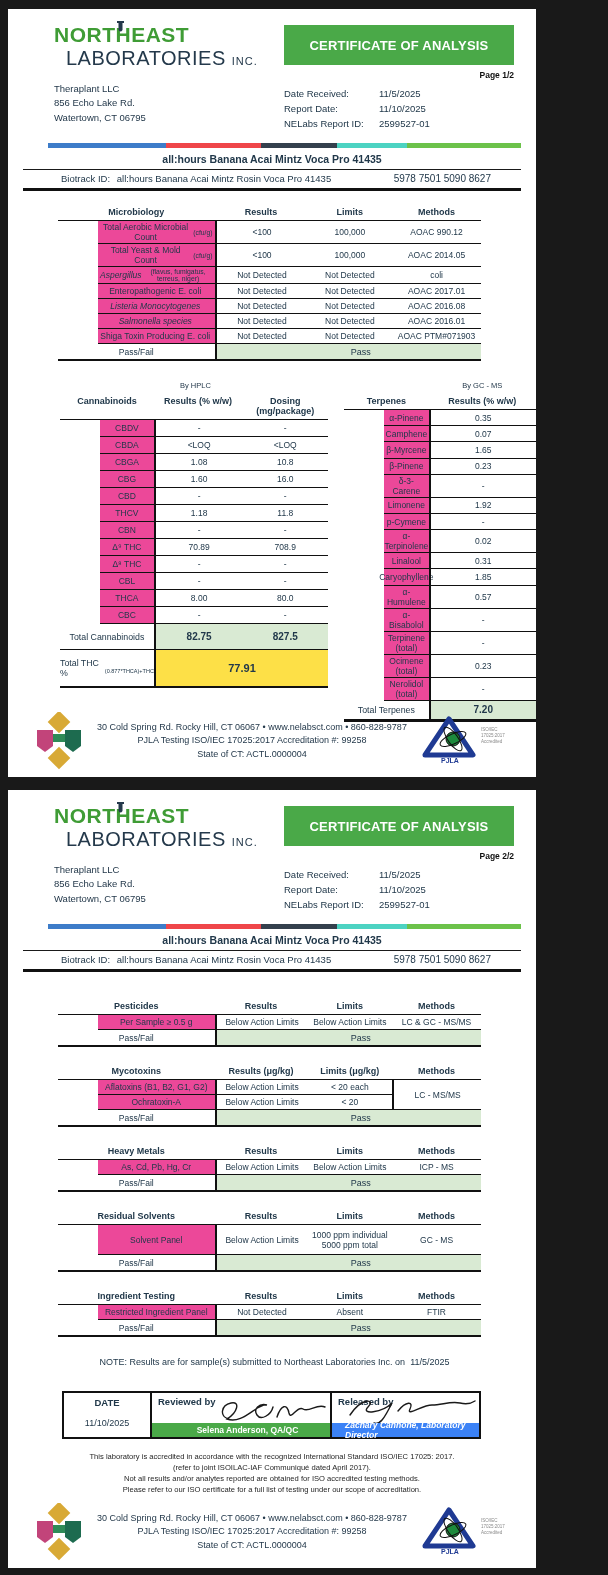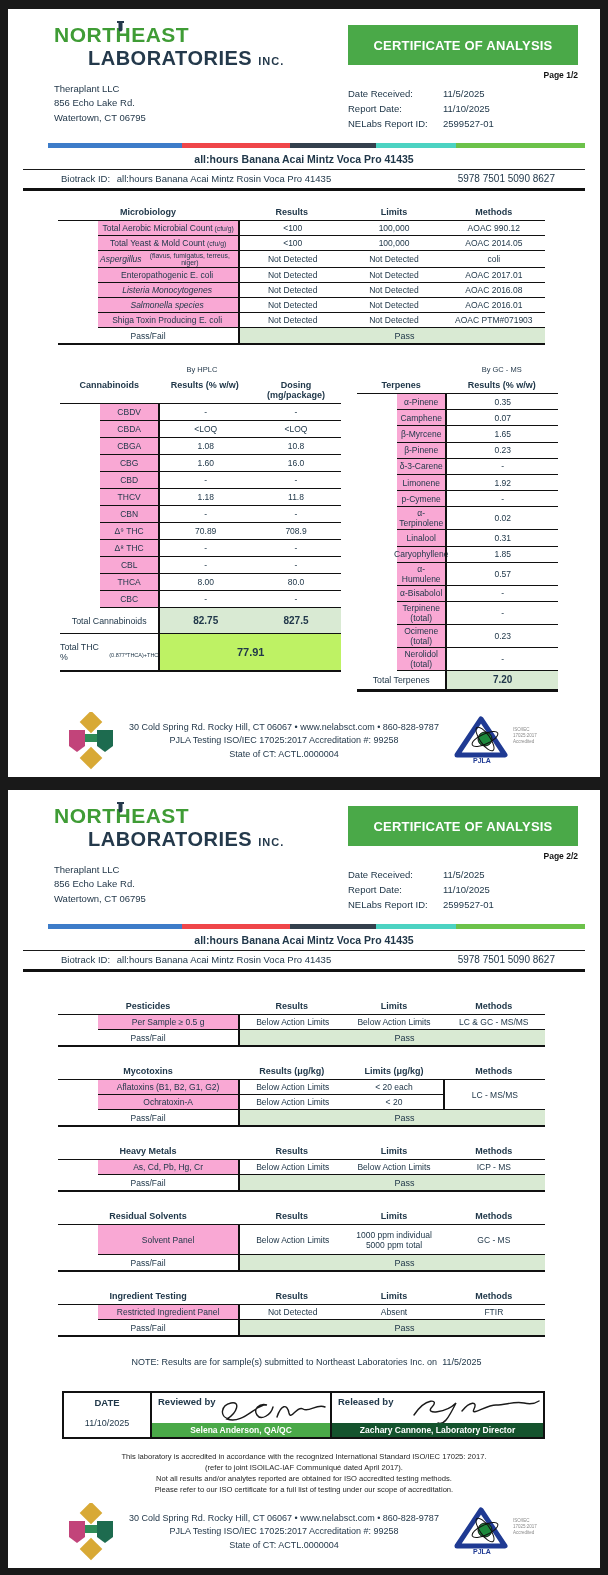--- a/index.html
+++ b/index.html
@@ -2,29 +2,29 @@
 <html><head>
 <meta charset="utf-8">
 <style>
   * { box-sizing: border-box; margin: 0; padding: 0; }
   body {
     width: 608px; height: 1575px; position: relative;
     background: #191919;
     font-family: "Liberation Sans", sans-serif;
     color: #21384a;
   }
-  .page { position: absolute; left: 8px; width: 592px; background: #ffffff; overflow: hidden; }
+  .page { position: absolute; left: 8px; width: 528px; background: #ffffff; overflow: hidden; }
   #page1 { top: 9px;  height: 768px; }
   #page2 { top: 790px; height: 778px; }
 
   
   .hdr { display: flex; justify-content: space-between; padding: 14px 22px 0 46px; }
   .logo-l1 { font-size: 21px; font-weight: bold; color: #3f9c35; letter-spacing: .5px; position: relative; }
   .flask { position: absolute; left: 63px; top: -9px; }
-  .logo-l2 { font-size: 20px; font-weight: bold; color: #24394b; margin-left: 34px; letter-spacing: .5px; }
+  .logo-l2 { font-size: 20px; font-weight: normal; color: #24394b; margin-left: 12px; letter-spacing: .5px; }
   .logo-inc { font-size: 11px; letter-spacing: 1px; }
   .addr { margin-top: 12px; font-size: 9.5px; line-height: 1.5; color: #24394b; }
   .hdr-right { width: 230px; flex: none; }
   .banner { height: 40px; margin-top: 2px; display: flex; align-items: center; justify-content: center;
             color: #fff; font-weight: bold; font-size: 13px; letter-spacing: .2px; }
   .page-label { text-align: right; font-weight: bold; font-size: 8.5px; margin-top: 5px; color: #111; }
   .meta { margin-top: 8px; font-size: 9.5px; }
   .meta-row { display: flex; margin-bottom: 4px; }
   .meta-label { width: 95px; flex: none; }
   .meta-val { font-weight: normal; }
@@ -42,21 +42,21 @@
 
   
   .t4 { margin: 0 55px 0 50px; font-size: 8.5px; border-bottom: 2.5px solid #111; }
   .t-head { display: grid; grid-template-columns: 37% 22% 20% 21%; }
   .t-head .h { font-weight: bold; font-size: 9px; text-align: center; padding: 3px 0 3px;
                border-bottom: 1.5px solid #111; }
   .t-row { display: grid; grid-template-columns: 37% 22% 20% 21%; }
   .t-row .c { display: flex; align-items: center; justify-content: center; text-align: center;
               min-height: 15px; border-bottom: 1.5px solid #111; padding: 1px 2px; }
   .t-row .c:last-child, .t-body .t-row:last-child .c { }
-  .c.namec { background: #f9a8d4; margin-left: 40px; }
+  .c.namec { background: #ec4899; margin-left: 40px; }
   .c.divl { border-left: 2px solid #111; }
   .t-pass { display: grid; grid-template-columns: 37% 63%; }
   .t-pass .pl { display: flex; align-items: center; justify-content: center; min-height: 15px; }
   .t-pass .pv { display: flex; align-items: center; justify-content: center; background: #d9ead3;
                 border-left: 2px solid #111; font-size: 9px; padding-left: 24px; }
   .sub { font-size: 6.8px; margin-left: 2px; }
   .italic { font-style: italic; text-align: right; }
 
   
   .analytes { display: flex; margin: 20px 0 0 52px; gap: 16px; align-items: flex-start; }
@@ -65,21 +65,21 @@
   .canna .byline { margin-left: 35%; width: 31%; }
   .canna .t-head, .canna .t-row { grid-template-columns: 35% 33% 32%; }
   .canna .t-row .c { min-height: 17px; }
   .trow-total { display: grid; grid-template-columns: 35% 33% 32%; }
   .trow-total .c { display: flex; align-items: center; justify-content: center; border-bottom: 1.5px solid #111; }
   .trow-total .lbl { min-height: 26px; font-size: 8.8px; }
   .trow-total .val { background: #d9ead3; font-weight: bold; font-size: 10px; }
   .trow-thc { display: grid; grid-template-columns: 35% 65%; }
   .trow-thc .lbl { display: flex; align-items: center; justify-content: center; min-height: 36px; font-size: 8.8px; }
   .trow-thc .formula { font-size: 5.5px; margin-left: 1px; position: relative; top: 3px; }
-  .trow-thc .val { display: flex; align-items: center; justify-content: center; background: #bef264;
+  .trow-thc .val { display: flex; align-items: center; justify-content: center; background: #fde047;
                    border-left: 2px solid #111; font-weight: bold; font-size: 11px; }
   .terp { width: 201px; font-size: 8.5px; border-bottom: 2.5px solid #111; }
   .terp .byline { margin-left: 44%; width: 56%; }
   .terp .t-head, .terp .t-row { grid-template-columns: 44% 56%; }
   .terp .t-row .c { min-height: 16.2px; border-bottom: 1.2px solid #111; }
   .terp .trow-total { grid-template-columns: 44% 56%; }
   .terp .trow-total .lbl { min-height: 19px; font-size: 8.8px; }
 
   
   .gap16 { height: 16px; } .gap26 { height: 26px; }
@@ -98,21 +98,21 @@
   .sig { margin: 24px 55px 0 54px; border: 2px solid #111; display: grid;
          grid-template-columns: 88px 180px 1fr; height: 48px; }
   .sig-date { border-right: 2.5px solid #111; text-align: center; }
   .sig-date .dl { font-weight: bold; font-size: 9.5px; margin-top: 4px; }
   .sig-date .dv { font-size: 9px; margin-top: 10px; }
   .sig-cell { position: relative; }
   .sig-cell.mid { border-right: 2.5px solid #111; }
   .sig-label { font-weight: bold; font-size: 9.5px; position: absolute; top: 3px; left: 6px; }
   .sig-script { position: absolute; top: 0; right: 2px; }
   .sig-band { position: absolute; bottom: 0; left: 0; right: 0; height: 14px; color: #fff;
-              font-weight: bold; font-size: 8.5px; display: flex; align-items: center; justify-content: center; }
+              font-weight: bold; font-size: 8.5px; display: flex; align-items: center; justify-content: center; padding-left: 13px; }
 
   .disclaimer { margin-top: 12px; text-align: center; font-size: 7.6px; line-height: 1.45; color: #1f1f1f; }
 
   
   .footer { position: absolute; bottom: 7px; left: 0; right: 0; display: flex;
             align-items: center; justify-content: center; gap: 12px; }
   .foot-text { text-align: center; font-size: 9px; line-height: 1.5; color: #24394b; }
   .pjla-wrap { position: relative; width: 92px; }
   .pjla-note { position: absolute; right: 0; top: 14px; font-size: 4.5px; color: #8a8a8a; line-height: 1.3; width: 30px; }
 </style>
@@ -669,21 +669,21 @@
       </div>
       <div class="sig-band" style="background: rgb(74, 169, 72);">Selena Anderson, QA/QC</div>
     </div>
     <div class="sig-cell">
       <div class="sig-label">Released by</div>
       <div class="sig-script">
         <svg width="135" height="34" viewBox="0 0 135 34">
           <path d="M8 22 C20 4 34 6 26 14 C18 22 40 20 50 10 C42 26 38 32 32 30 M56 18 C64 8 72 8 68 16 C64 24 80 12 90 12 C100 12 108 8 118 10 C126 12 130 10 133 8" fill="none" stroke="#1a1a1a" stroke-width="1.4" stroke-linecap="round"></path>
         </svg>
       </div>
-      <div class="sig-band" style="background: #14532d;">Zachary Cannone, Laboratory Director</div>
+      <div class="sig-band" style="background: #3b82f6; font-style: italic;">Zachary Cannone, Laboratory Director</div>
     </div>
   </div>
 
   <div class="disclaimer">
     <div>This laboratory is accredited in accordance with the recognized International Standard ISO/IEC 17025: 2017.</div>
     <div>(refer to joint ISOILAC-IAF Communiqué dated April 2017).</div>
     <div>Not all results and/or analytes reported are obtained for ISO accredited testing methods.</div>
     <div>Please refer to our ISO certificate for a full list of testing under our scope of accreditation.</div>
   </div>
 

